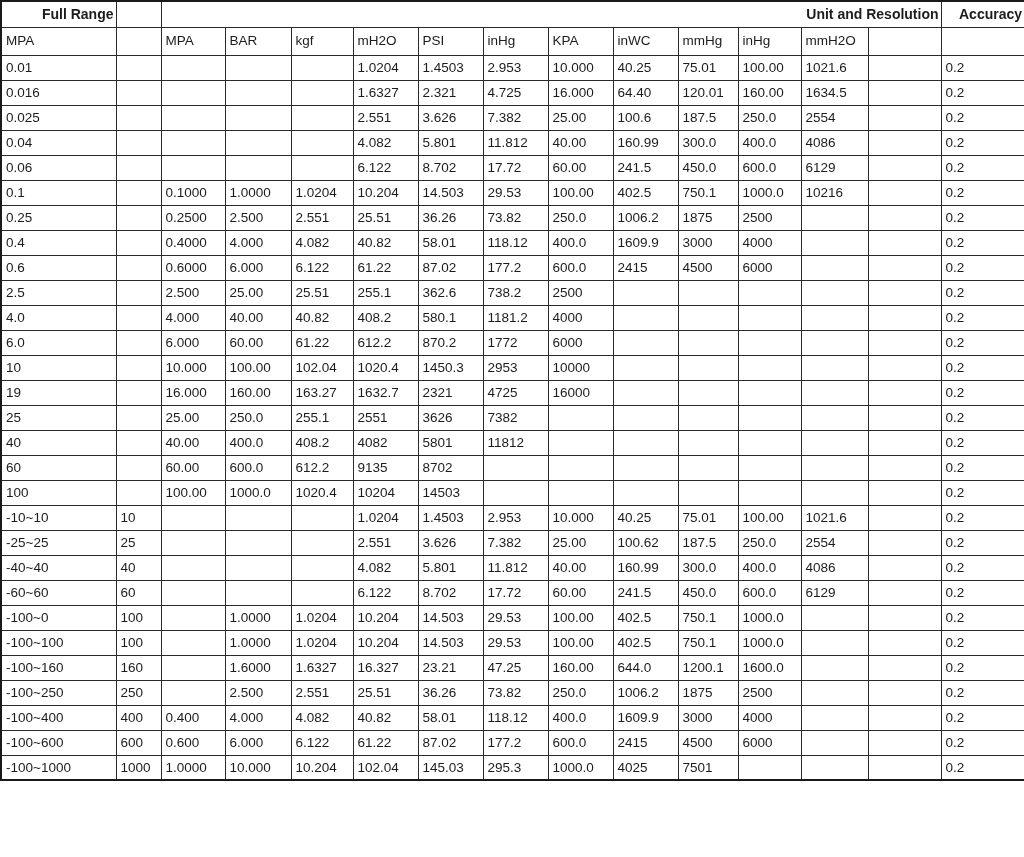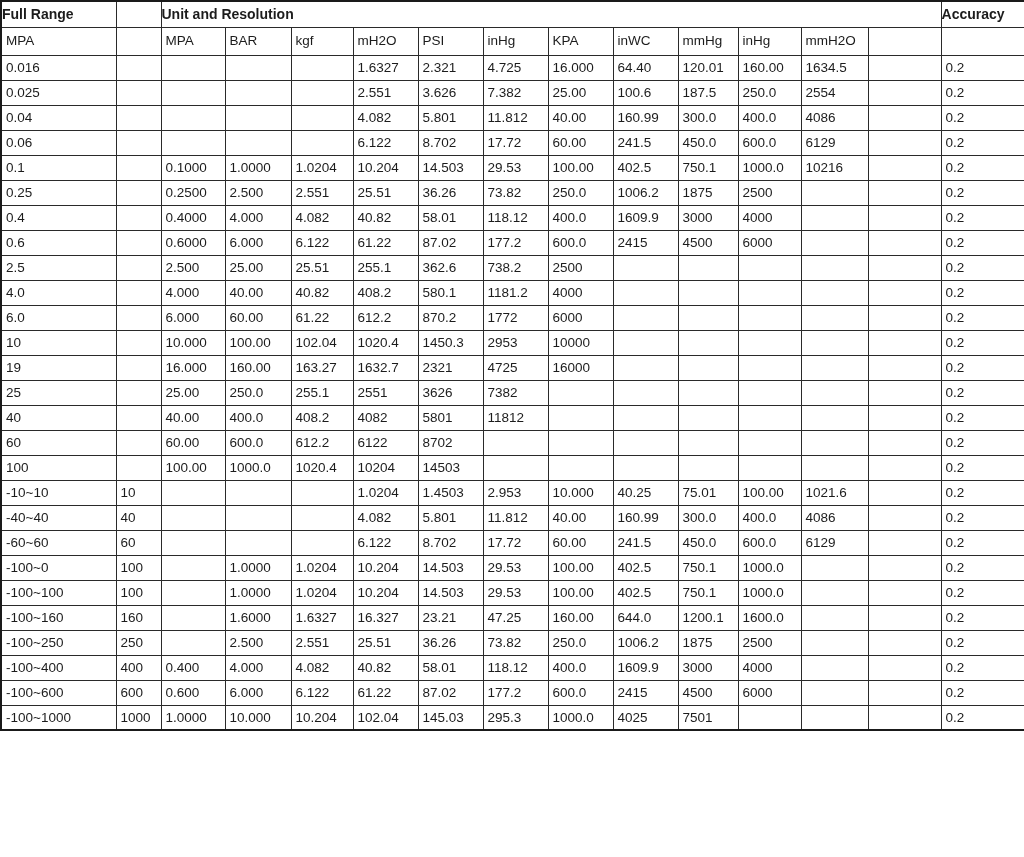--- a/index.html
+++ b/index.html
@@ -25,21 +25,21 @@
     text-align: left;
     font-weight: normal;
     vertical-align: middle;
     white-space: nowrap;
     overflow: hidden;
     line-height: 1;
   }
   thead tr.toprow th { height: 26px; }
   thead tr.unitrow th { height: 28px; }
   .bold { font-weight: bold; font-size: 14px; }
-  .center { text-align: left; padding-left: 0; }
+  .center { text-align: right; padding-left: 0; }
 </style>
 </head>
 <body>
 
 <table>
   <colgroup id="colgroup">
       <col style="width: 115px;">
       <col style="width: 45px;">
       <col style="width: 64px;">
       <col style="width: 66px;">
@@ -75,20 +75,37 @@
         <th>inWC</th>
         <th>mmHg</th>
         <th>inHg</th>
         <th>mmH2O</th>
         <th></th>
         <th></th>
       </tr>
   </thead>
   <tbody id="table-body">
       <tr>
+        <td>0.01</td>
+        <td></td>
+        <td></td>
+        <td></td>
+        <td></td>
+        <td>1.0204</td>
+        <td>1.4503</td>
+        <td>2.953</td>
+        <td>10.000</td>
+        <td>40.25</td>
+        <td>75.01</td>
+        <td>100.00</td>
+        <td>1021.6</td>
+        <td></td>
+        <td>0.2</td>
+      </tr>
+      <tr>
         <td>0.016</td>
         <td></td>
         <td></td>
         <td></td>
         <td></td>
         <td>1.6327</td>
         <td>2.321</td>
         <td>4.725</td>
         <td>16.000</td>
         <td>64.40</td>
@@ -335,21 +352,21 @@
         <td></td>
         <td></td>
         <td>0.2</td>
       </tr>
       <tr>
         <td>60</td>
         <td></td>
         <td>60.00</td>
         <td>600.0</td>
         <td>612.2</td>
-        <td>6122</td>
+        <td>9135</td>
         <td>8702</td>
         <td></td>
         <td></td>
         <td></td>
         <td></td>
         <td></td>
         <td></td>
         <td></td>
         <td>0.2</td>
       </tr>
@@ -377,20 +394,37 @@
         <td></td>
         <td></td>
         <td>1.0204</td>
         <td>1.4503</td>
         <td>2.953</td>
         <td>10.000</td>
         <td>40.25</td>
         <td>75.01</td>
         <td>100.00</td>
         <td>1021.6</td>
+        <td></td>
+        <td>0.2</td>
+      </tr>
+      <tr>
+        <td>-25~25</td>
+        <td>25</td>
+        <td></td>
+        <td></td>
+        <td></td>
+        <td>2.551</td>
+        <td>3.626</td>
+        <td>7.382</td>
+        <td>25.00</td>
+        <td>100.62</td>
+        <td>187.5</td>
+        <td>250.0</td>
+        <td>2554</td>
         <td></td>
         <td>0.2</td>
       </tr>
       <tr>
         <td>-40~40</td>
         <td>40</td>
         <td></td>
         <td></td>
         <td></td>
         <td>4.082</td>

